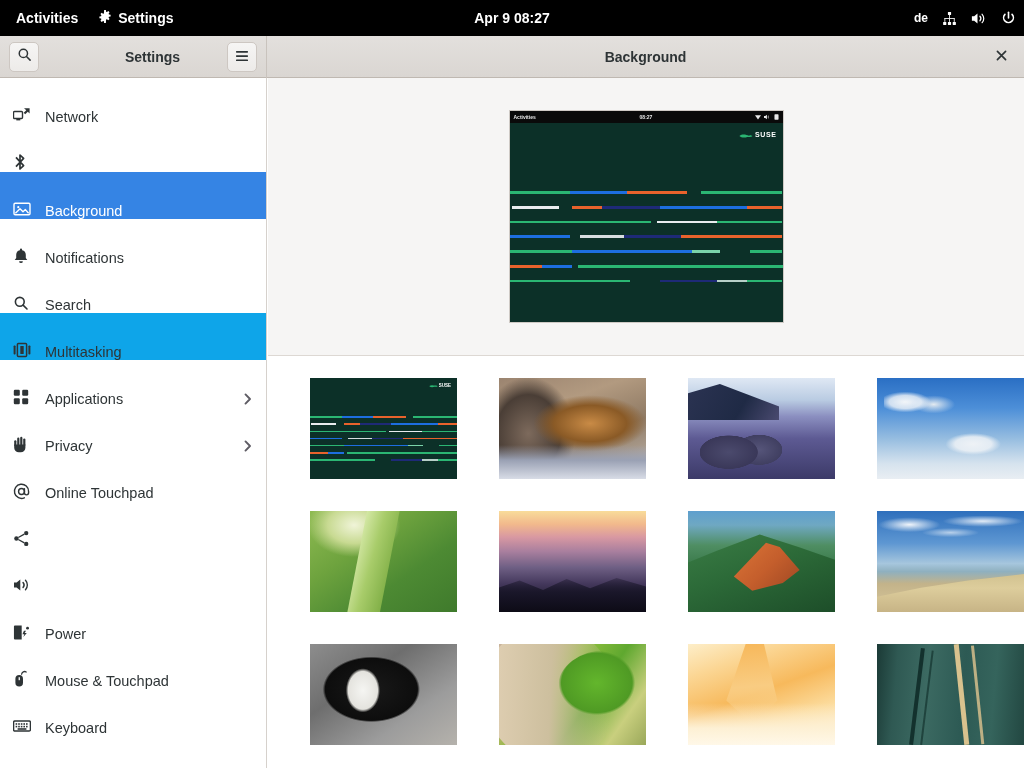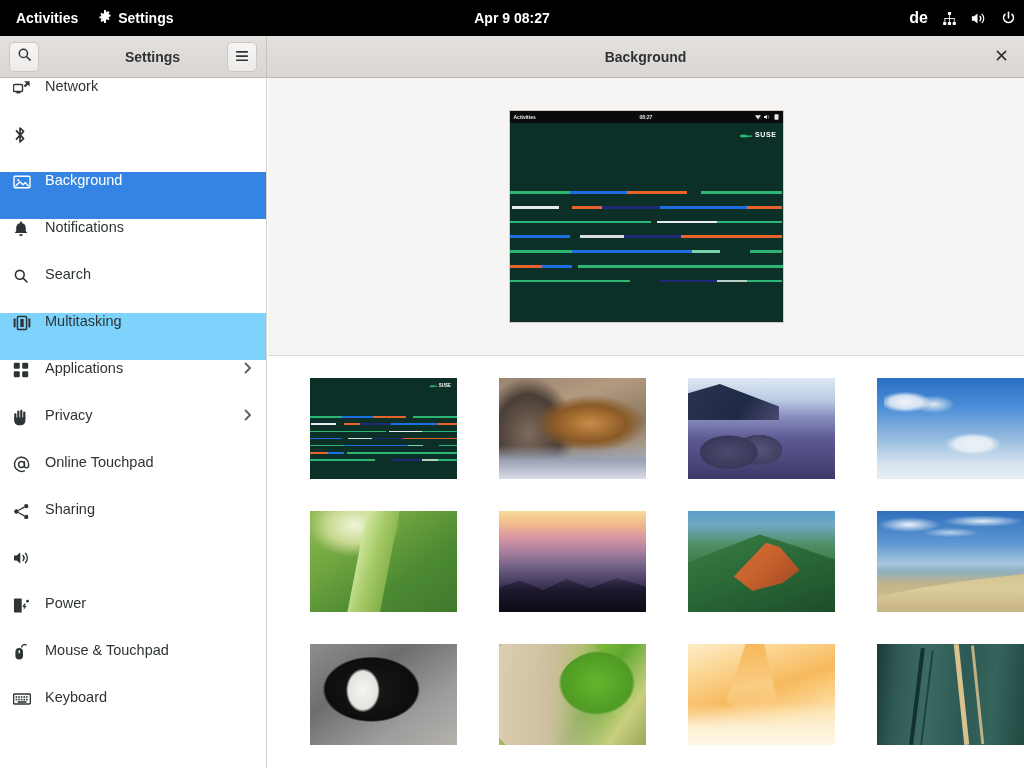--- a/index.html
+++ b/index.html
@@ -29,21 +29,21 @@
     position: absolute; left: 0; right: 0; top: 0;
     height: 36px; line-height: 36px;
     text-align: center; font-weight: bold; font-size: 14px;
     pointer-events: none;
   }
   #tb-right {
     position: absolute; right: 8px; top: 0;
     height: 36px; display: flex; align-items: center; gap: 14px;
   }
   #tb-right .tb-ico { display: flex; align-items: center; justify-content: center; }
-  #tb-lang { font-size: 16px; font-weight: bold; }
+  #tb-lang { font-size: 12px; font-weight: bold; }
 
   
   #window {
     position: absolute; top: 36px; left: 0;
     width: 1024px; height: 732px;
     background: #ffffff;
   }
 
   
   #headerbar {
@@ -101,26 +101,26 @@
   
   #sidebar {
     position: absolute; top: 42px; left: 0;
     width: 267px; height: 690px;
     background: #ffffff;
     border-right: 1px solid #d6d1cc;
     overflow: hidden;
   }
   .side-item {
     height: 47px;
-    display: flex; align-items: flex-start;
+    display: flex; align-items: flex-end;
     padding-left: 13px; padding-right: 12px;
     color: #2e3436;
   }
   .side-item.selected { background: #3584e4; color: #ffffff; }
-  .side-item.hover { background: #7dd3fc; }
+  .side-item.hover { background: #0ea5e9; }
   .side-ico {
     width: 26px; height: 20px;
     display: flex; align-items: center; justify-content: flex-start;
     flex-shrink: 0;
   }
   .side-label { font-size: 14.5px; margin-left: 6px; flex: 1; }
   .side-chev { display: flex; align-items: center; color: #5e5c64; }
 
   
   #content {
@@ -521,21 +521,20 @@
 
     <div class="side-item">
       <span class="side-ico">
         <svg width="17" height="17" viewBox="0 0 18 18" fill="#2e3436" stroke="#2e3436" stroke-width="1.4">
           <circle cx="14" cy="3.3" r="2.3" stroke="none"></circle>
           <circle cx="3.6" cy="9" r="2.3" stroke="none"></circle>
           <circle cx="14" cy="14.7" r="2.3" stroke="none"></circle>
           <path d="M5.6 7.9 12 4.4M5.6 10.1 12 13.6" fill="none"></path>
         </svg>
       </span>
-      <span class="side-label">Sharing</span>
     </div>
 
     <div class="side-item">
       <span class="side-ico">
         <svg width="18" height="16" viewBox="0 0 18 16" fill="#2e3436">
           <path d="M1 5.6h2.6L7.3 2.4v11.2L3.6 10.4H1z"></path>
           <path d="M9.6 4.9a.7.7 0 0 1 1 .1 4.6 4.6 0 0 1 0 6 .7.7 0 1 1-1.1-.9 3.2 3.2 0 0 0 0-4.2.7.7 0 0 1 .1-1z"></path>
           <path d="M12 2.7a.7.7 0 0 1 1 .1 7.7 7.7 0 0 1 0 10.4.7.7 0 1 1-1-1 6.3 6.3 0 0 0 0-8.5.7.7 0 0 1 0-1z"></path>
         </svg>
       </span>

